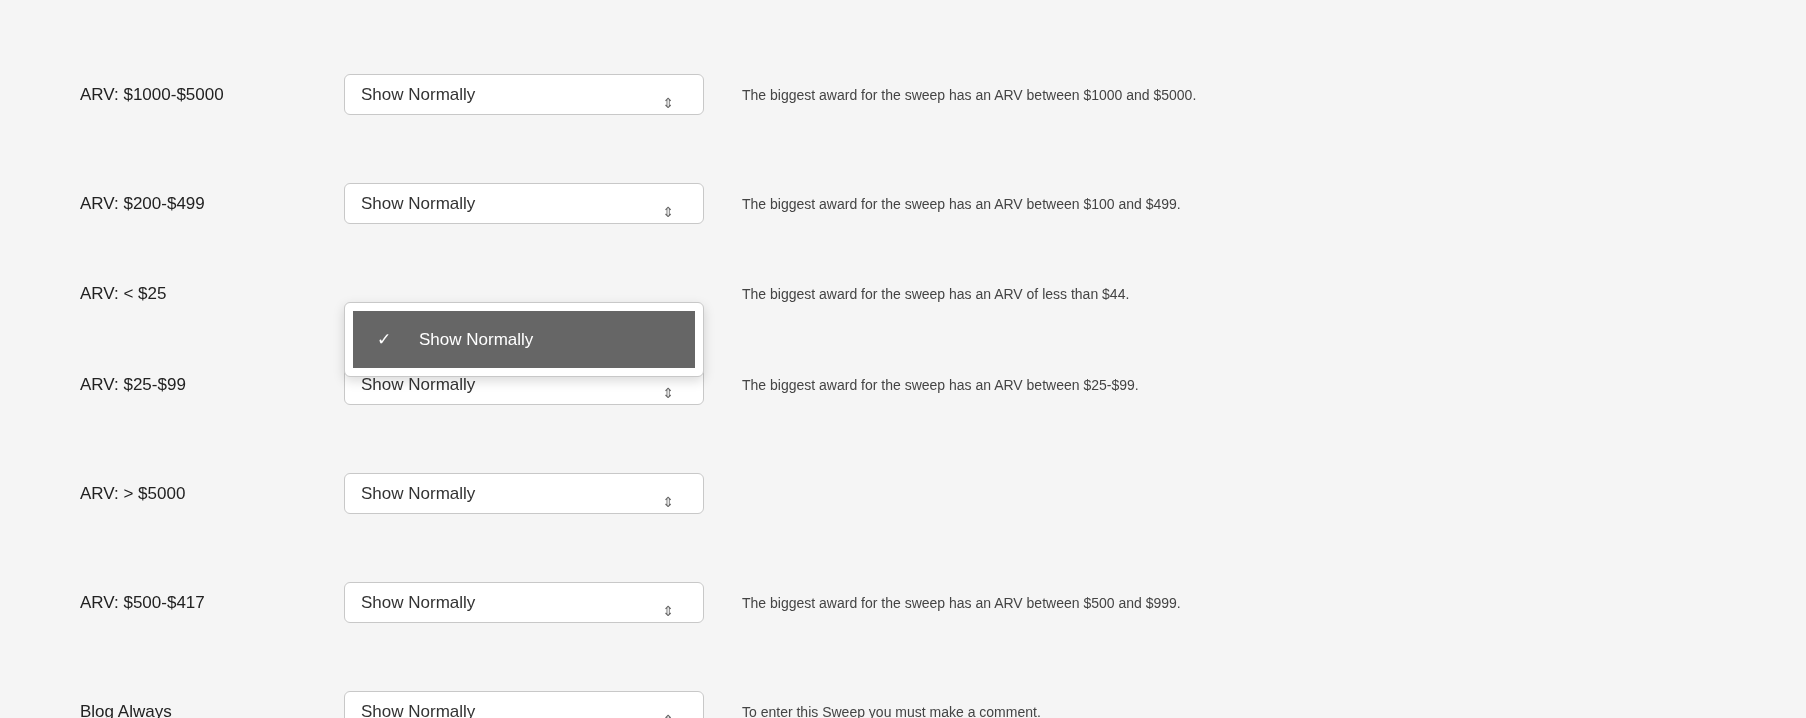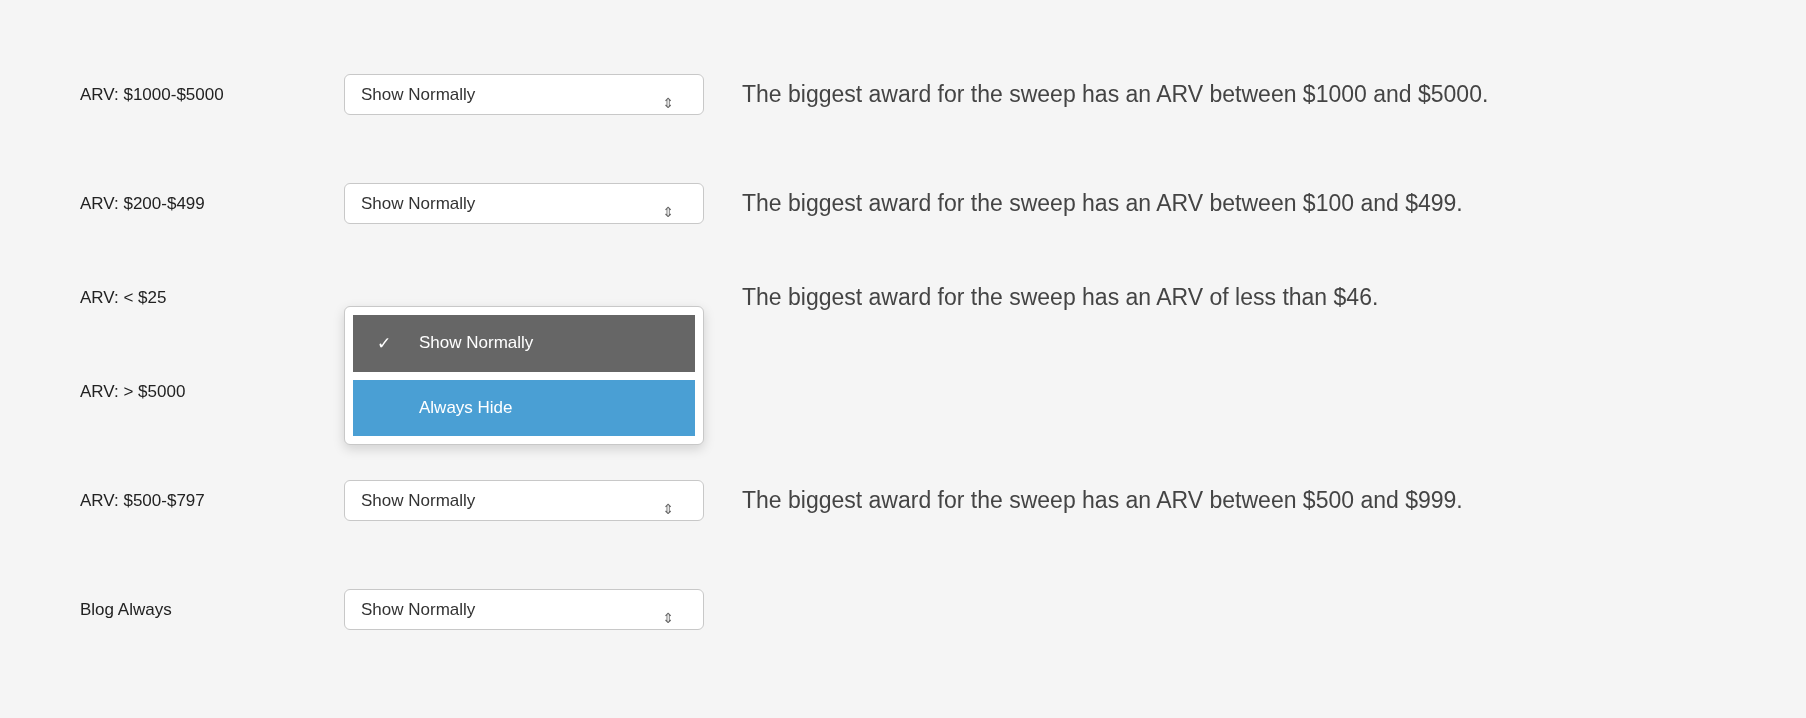--- a/index.html
+++ b/index.html
@@ -62,21 +62,21 @@
       top: 50%;
       transform: translateY(-50%);
       pointer-events: none;
       color: #666;
       font-size: 14px;
     }
 
     .row-description {
       flex: 1;
       padding-left: 30px;
-      font-size: 23px;
+      font-size: 14px;
       color: #444;
     }
 
     
     .dropdown-open .row-select-wrapper {
       z-index: 100;
     }
 
     .custom-dropdown {
       position: absolute;
@@ -130,34 +130,36 @@
       <div class="row-description">The biggest award for the sweep has an ARV between $100 and $499.</div>
     </div>
     <div class="settings-row dropdown-open">
       <div class="row-label">ARV: &lt; $25</div>
       <div class="row-select-wrapper">
         <div class="custom-dropdown">
           <div class="dropdown-option selected">
             <span class="checkmark">✓</span>
             <span>Show Normally</span>
           </div>
-          <div class="dropdown-option highlighted">
-            <span class="checkmark"></span>
-            <span>Always Hide</span>
-          </div>
         </div>
       </div>
-      <div class="row-description">The biggest award for the sweep has an ARV of less than $46.</div>
+      <div class="row-description">The biggest award for the sweep has an ARV of less than $44.</div>
+    </div>
+    <div class="settings-row">
+      <div class="row-label">ARV: $25-$99</div>
+      <div class="row-select-wrapper"><select class="row-select"><option value="show_normally">Show Normally</option><option value="always_hide">Always Hide</option></select><span class="select-arrow">⇕</span></div>
+      <div class="row-description">The biggest award for the sweep has an ARV between $25-$99.</div>
     </div>
     <div class="settings-row">
       <div class="row-label">ARV: &gt; $5000</div>
       <div class="row-select-wrapper"><select class="row-select"><option value="show_normally">Show Normally</option><option value="always_hide">Always Hide</option></select><span class="select-arrow">⇕</span></div>
     </div>
     <div class="settings-row">
-      <div class="row-label">ARV: $500-$797</div>
+      <div class="row-label">ARV: $500-$417</div>
       <div class="row-select-wrapper"><select class="row-select"><option value="show_normally">Show Normally</option><option value="always_hide">Always Hide</option></select><span class="select-arrow">⇕</span></div>
       <div class="row-description">The biggest award for the sweep has an ARV between $500 and $999.</div>
     </div>
     <div class="settings-row">
       <div class="row-label">Blog Always</div>
       <div class="row-select-wrapper"><select class="row-select"><option value="show_normally">Show Normally</option><option value="always_hide">Always Hide</option></select><span class="select-arrow">⇕</span></div>
+      <div class="row-description">To enter this Sweep you must make a comment.</div>
     </div>
   </div>
 
 </body></html>

